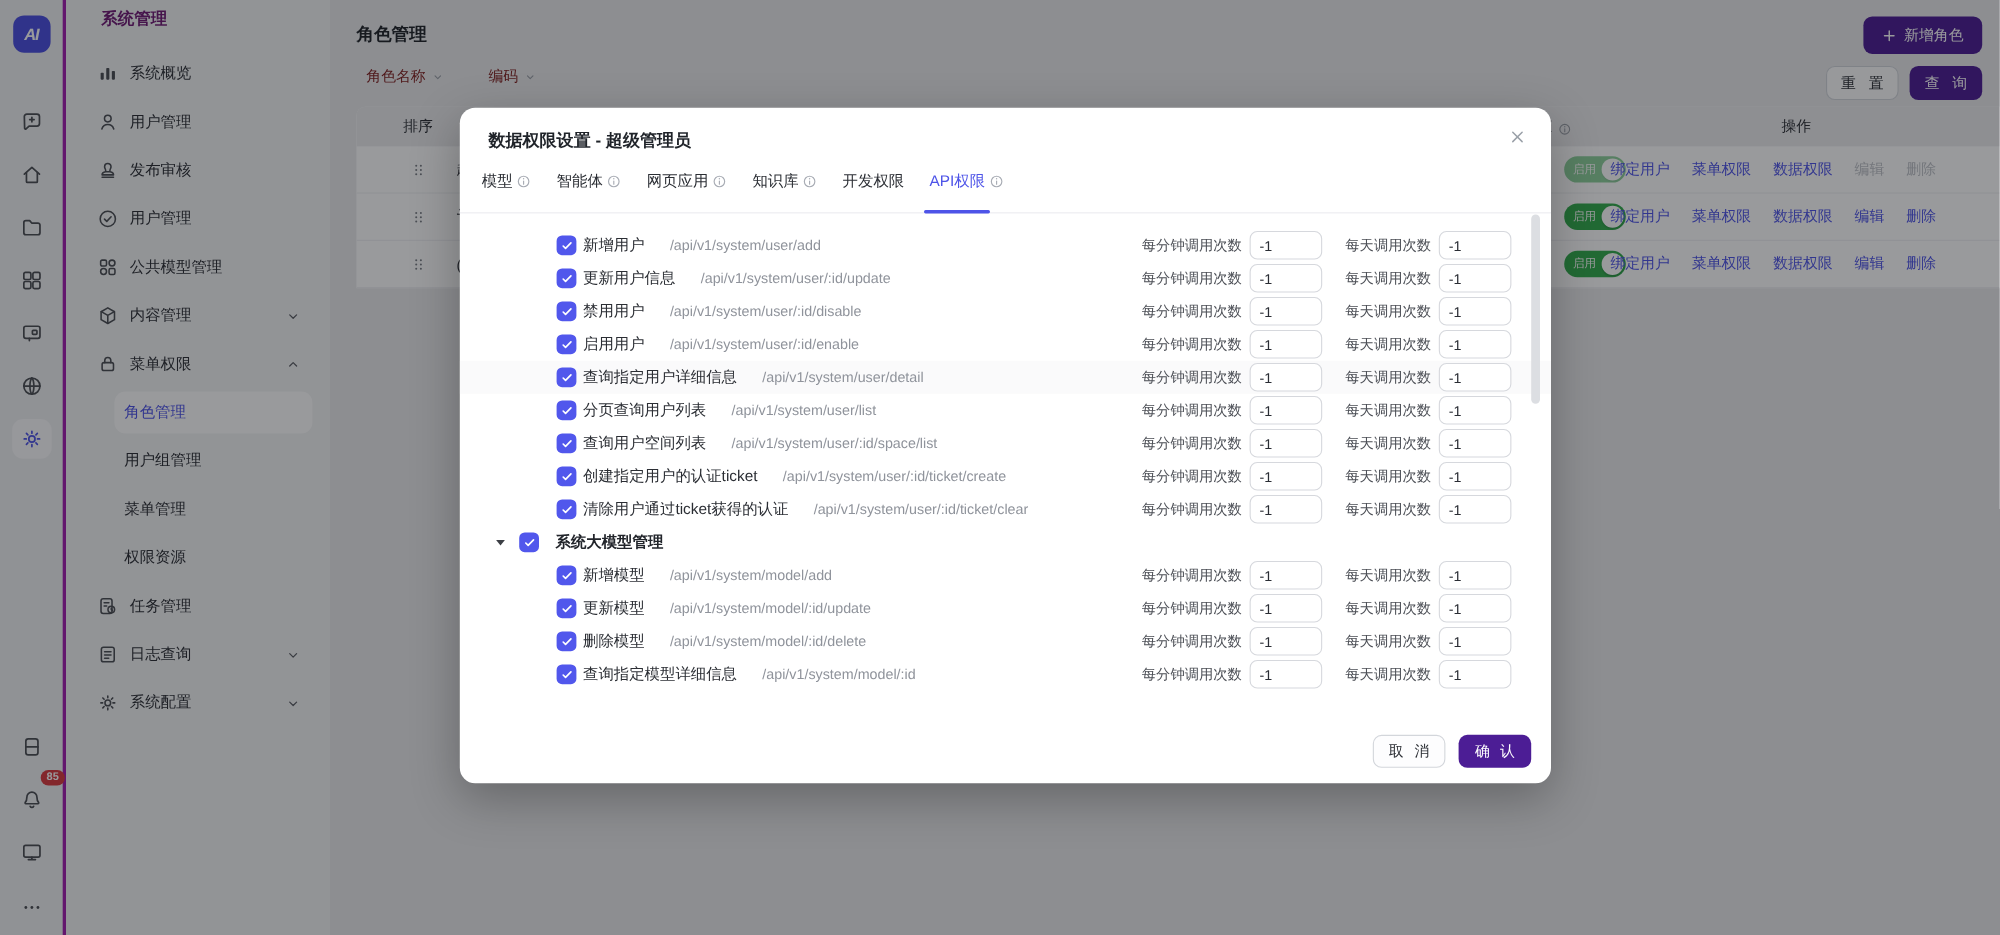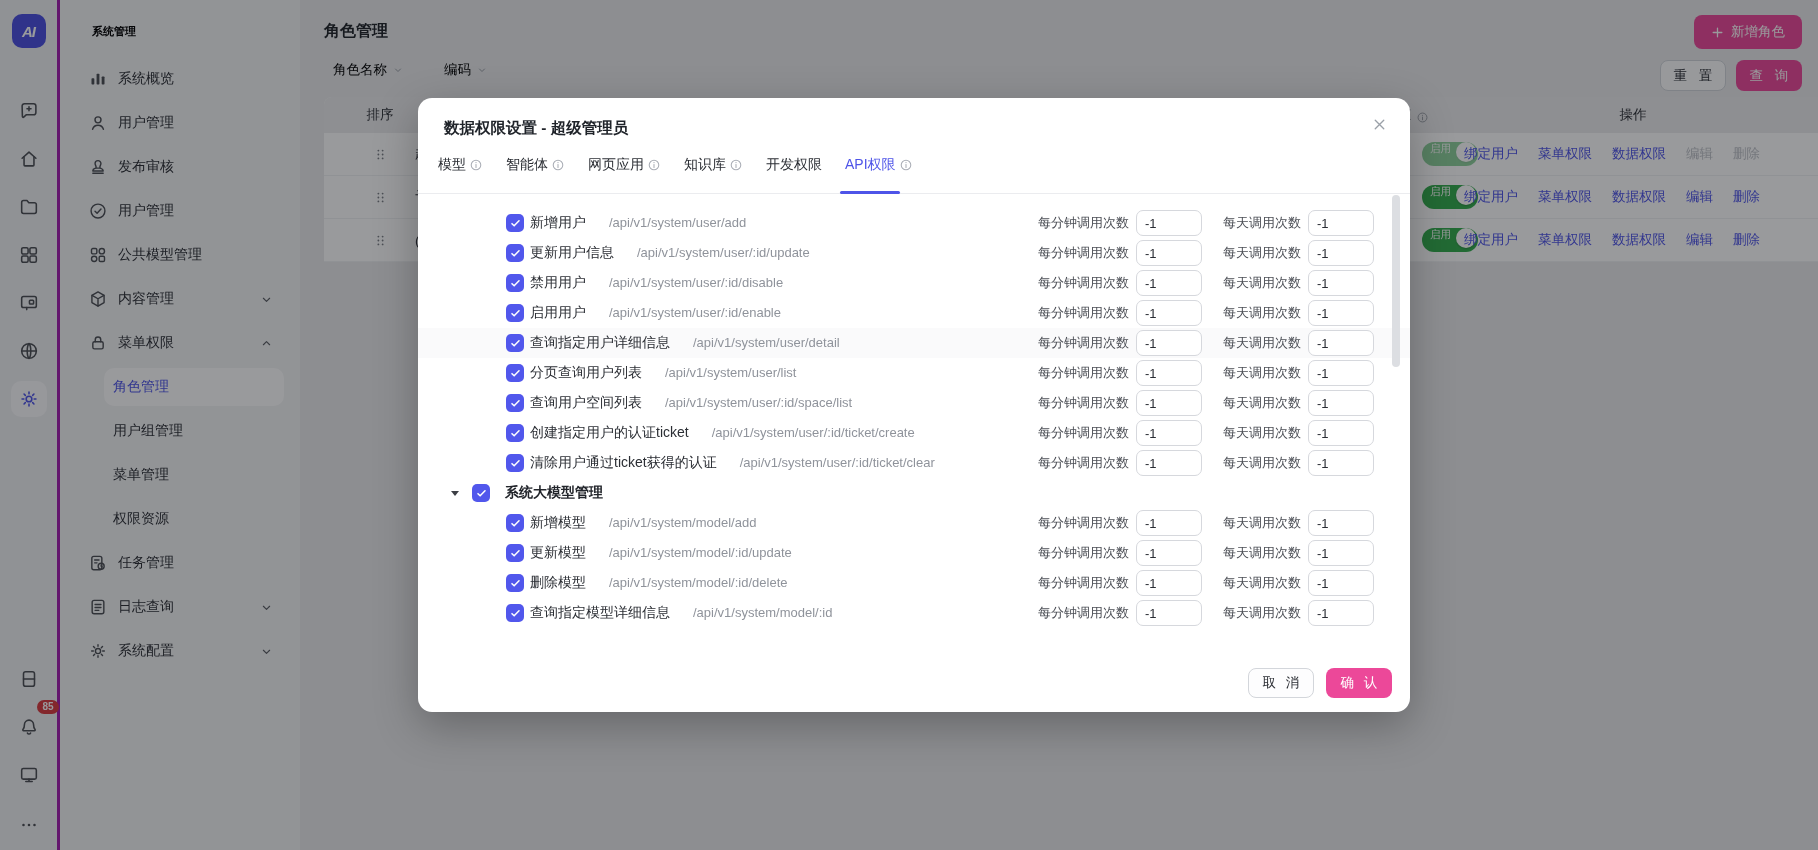--- a/index.html
+++ b/index.html
@@ -15,48 +15,48 @@
   .rail-item { width:36px; height:36px; margin-bottom:12px; border-radius:10px; display:flex; align-items:center; justify-content:center; cursor:pointer; }
   .rail-item.active { background:#fbfbfd; }
   .rail-item.active .ic { stroke:#4e54e8; }
   .rail-bottom { margin-top:auto; display:flex; flex-direction:column; align-items:center; padding-bottom:2px; }
   .rail-bell { position:relative;text-align:right; }
   .badge { position:absolute; top:-9px; right:-12px; background:#d93a3f; color:#fff; font-size:10px; font-weight:700; border-radius:9px; padding:2px 5px; line-height:1; }
   .rail-dots { margin:2px 0 5px; }
 
   
   .panel { position:absolute; left:60px; top:0; width:240px; height:850px; background:#f3f4f5; padding:0 16px; }
-  .panel-title { font-size:11px; font-weight:700; padding:24px 0 18px 16px; color:#000000; }
+  .panel-title { font-size:15px; font-weight:700; padding:8px 0 18px 16px; color:#701a75; }
   .nav-item { height:44px; display:flex; align-items:center; padding:0 10px 0 12px; font-size:14px; color:#2b2e34; cursor:pointer; border-radius:10px; }
   .nav-item .nico { width:20px; height:20px; margin-right:10px; flex:0 0 auto; }
   .nav-item .chev { margin-left:auto; }
   .nav-sub { margin-left:28px; padding-left:9px; height:44px; display:flex; align-items:center; font-size:14px; color:#2b2e34; cursor:pointer; border-radius:10px; }
   .nav-sub.active { background:#ffffff; color:#4e54e8; font-weight:500; height:38px; margin-top:3px; margin-bottom:3px; }
 
   
   .main { position:absolute; left:300px; top:0; right:0; height:850px; background:#eaebed; }
   .page-title { position:absolute; left:24px; top:21px; font-size:16px; font-weight:700; color:#1f2329; }
   .btn { display:inline-flex; align-items:center; justify-content:center; border-radius:8px; font-size:13.5px; cursor:pointer; }
-  .btn-primary { background:#ec4899; color:#fff; }
+  .btn-primary { background:#4c1d95; color:#fff;font-family:Liberation Serif, serif; }
   .btn-ghost { background:#fdfdfe; border:1px solid #d3d6db; color:#2b2e34; }
   .new-role { position:absolute; right:16px; top:15px; height:34px; padding:0 17px; gap:7px; }
   .filters { position:absolute; left:33px; top:61px; display:flex; gap:40px; }
-  .filter { display:flex; align-items:center; gap:5px; font-size:13.5px; color:#000000; cursor:pointer; }
+  .filter { display:flex; align-items:center; gap:5px; font-size:13.5px; color:#7f1d1d; cursor:pointer; }
   .tools { position:absolute; right:16px; top:60px; display:flex; gap:10px; }
   .tools .btn { height:31px; width:66px; letter-spacing:4px; padding-left:4px; }
 
   .table-card { position:absolute; left:24px; top:97px; width:1540px; background:#fff; border-radius:8px 8px 0 0; overflow:hidden; }
   .thead { height:36px; background:#ececee; display:flex; align-items:center; position:relative; font-size:13.5px; color:#2b2e34; }
   .th-sort { position:absolute; left:26px; width:60px; text-align:center; }
   .th-status { position:absolute; left:1060px; display:flex; align-items:flex-end; gap:5px; }
   .th-actions { position:absolute; left:1209px; width:200px; text-align:center; }
   .trow { height:43px; border-bottom:1px solid #f0f1f3; position:relative; display:flex; align-items:center; font-size:13.5px; }
   .handle { position:absolute; left:26px; width:60px; display:flex; justify-content:center; cursor:grab; }
   .r-name { position:absolute; left:91px; color:#2b2e34; white-space:nowrap; }
-  .toggle { position:absolute; left:1098px; width:56px; height:24px; border-radius:12px; background:#33ad4d; display:flex; cursor:pointer; }
+  .toggle { position:absolute; left:1098px; width:56px; height:24px; border-radius:12px; background:#33ad4d; display:flex; align-items:center; cursor:pointer; }
   .toggle span { color:#fff; font-size:10.5px; padding-left:8px; }
   .toggle i { position:absolute; right:2px; width:20px; height:20px; background:#fff; border-radius:50%; box-shadow:0 1px 2px rgba(0,0,0,.2); }
   .toggle.faded { opacity:.55; }
   .r-actions { position:absolute; left:1140px; display:flex; gap:20px; white-space:nowrap; }
   .r-actions span { color:#4e54e8; cursor:pointer; }
   .r-actions span.dis { color:#bfc2c8; }
 
   
   .overlay { position:absolute; inset:0; background:rgba(13,14,18,.42); z-index:10; }
   .modal { position:absolute; left:418px; top:98px; width:992px; height:614px; background:#fff; border-radius:14px; z-index:20; box-shadow:0 14px 44px rgba(0,0,0,.28); }

